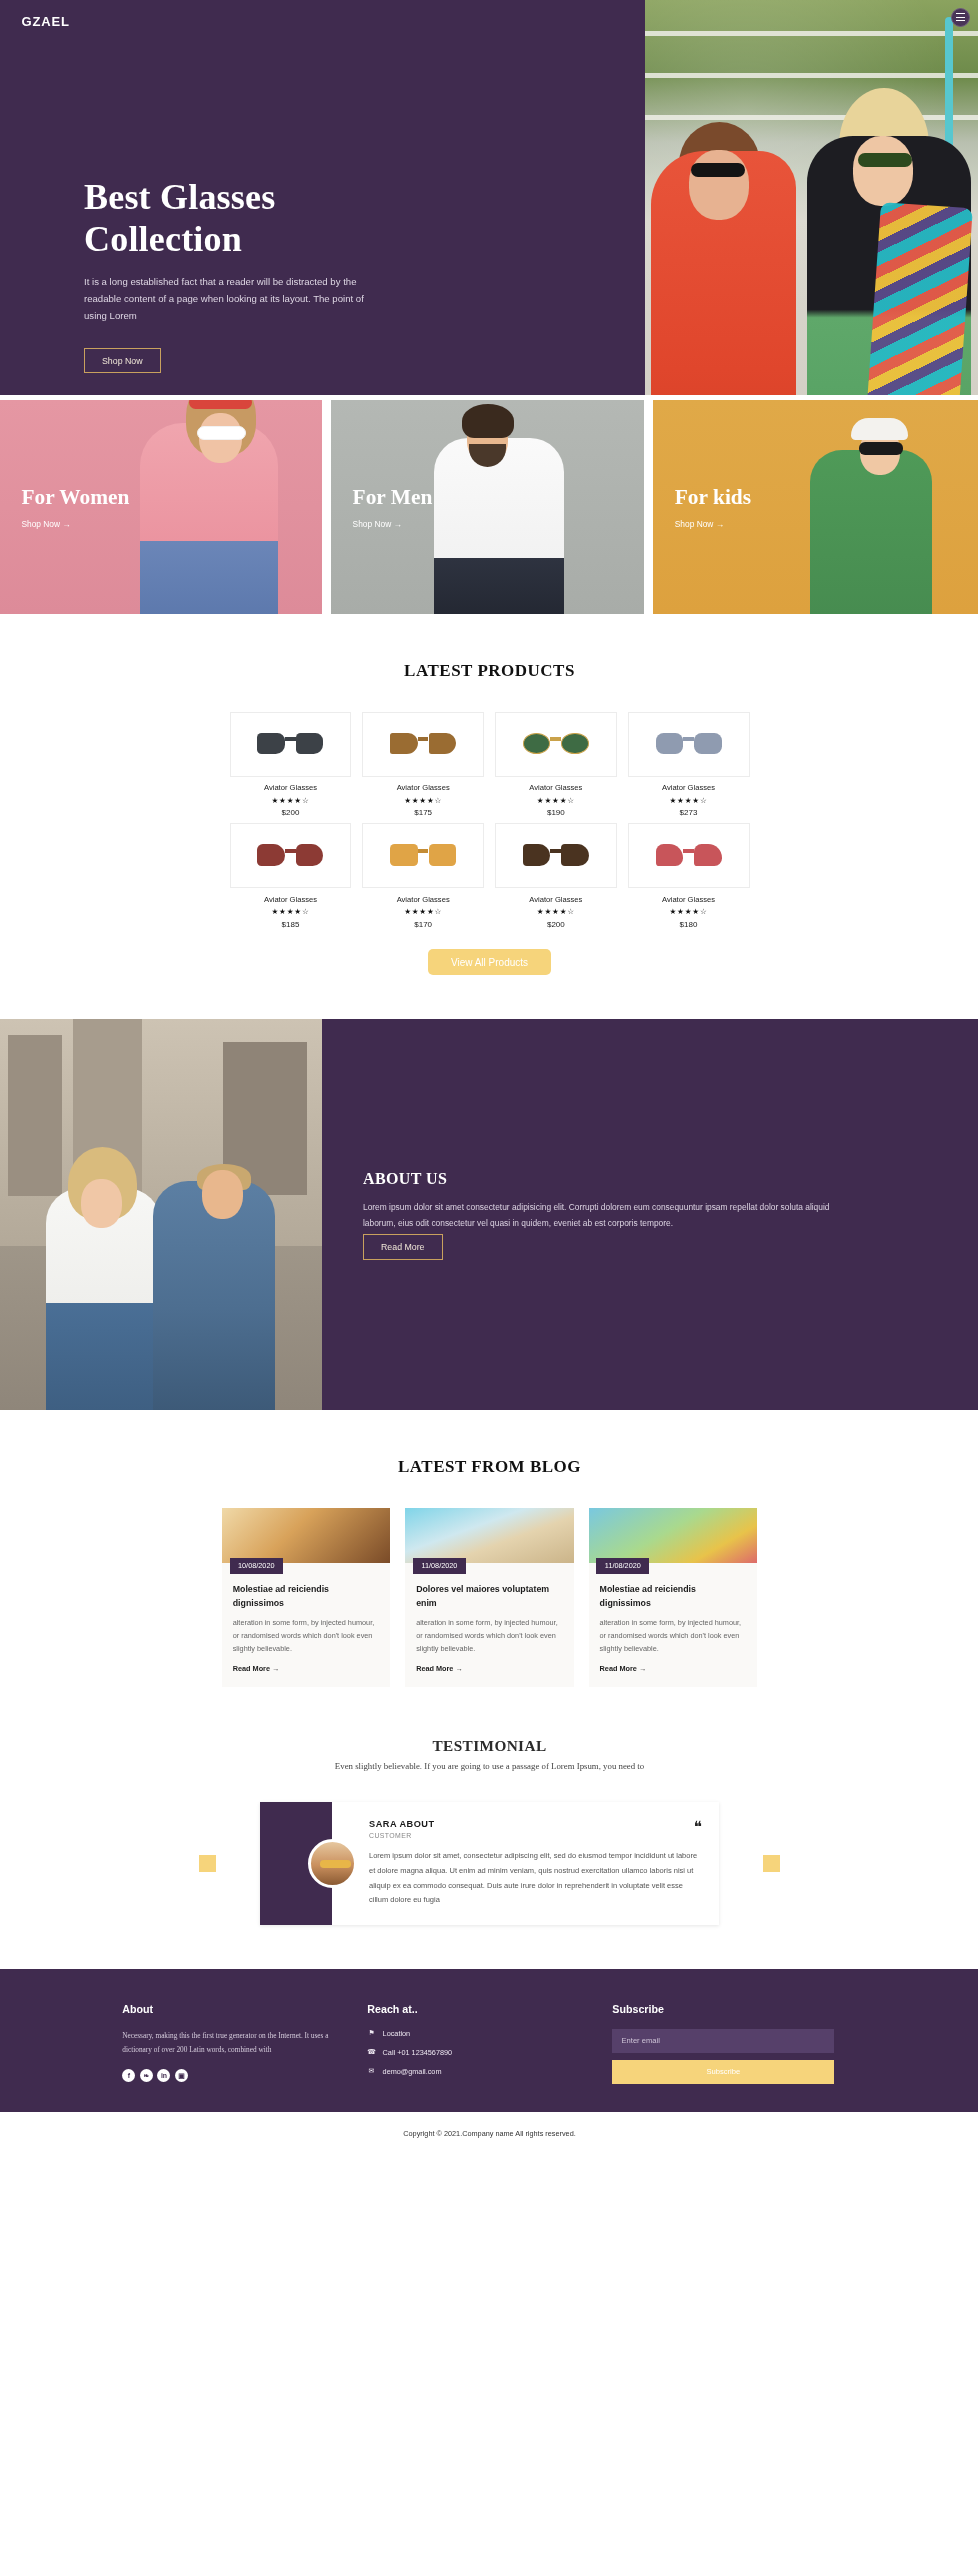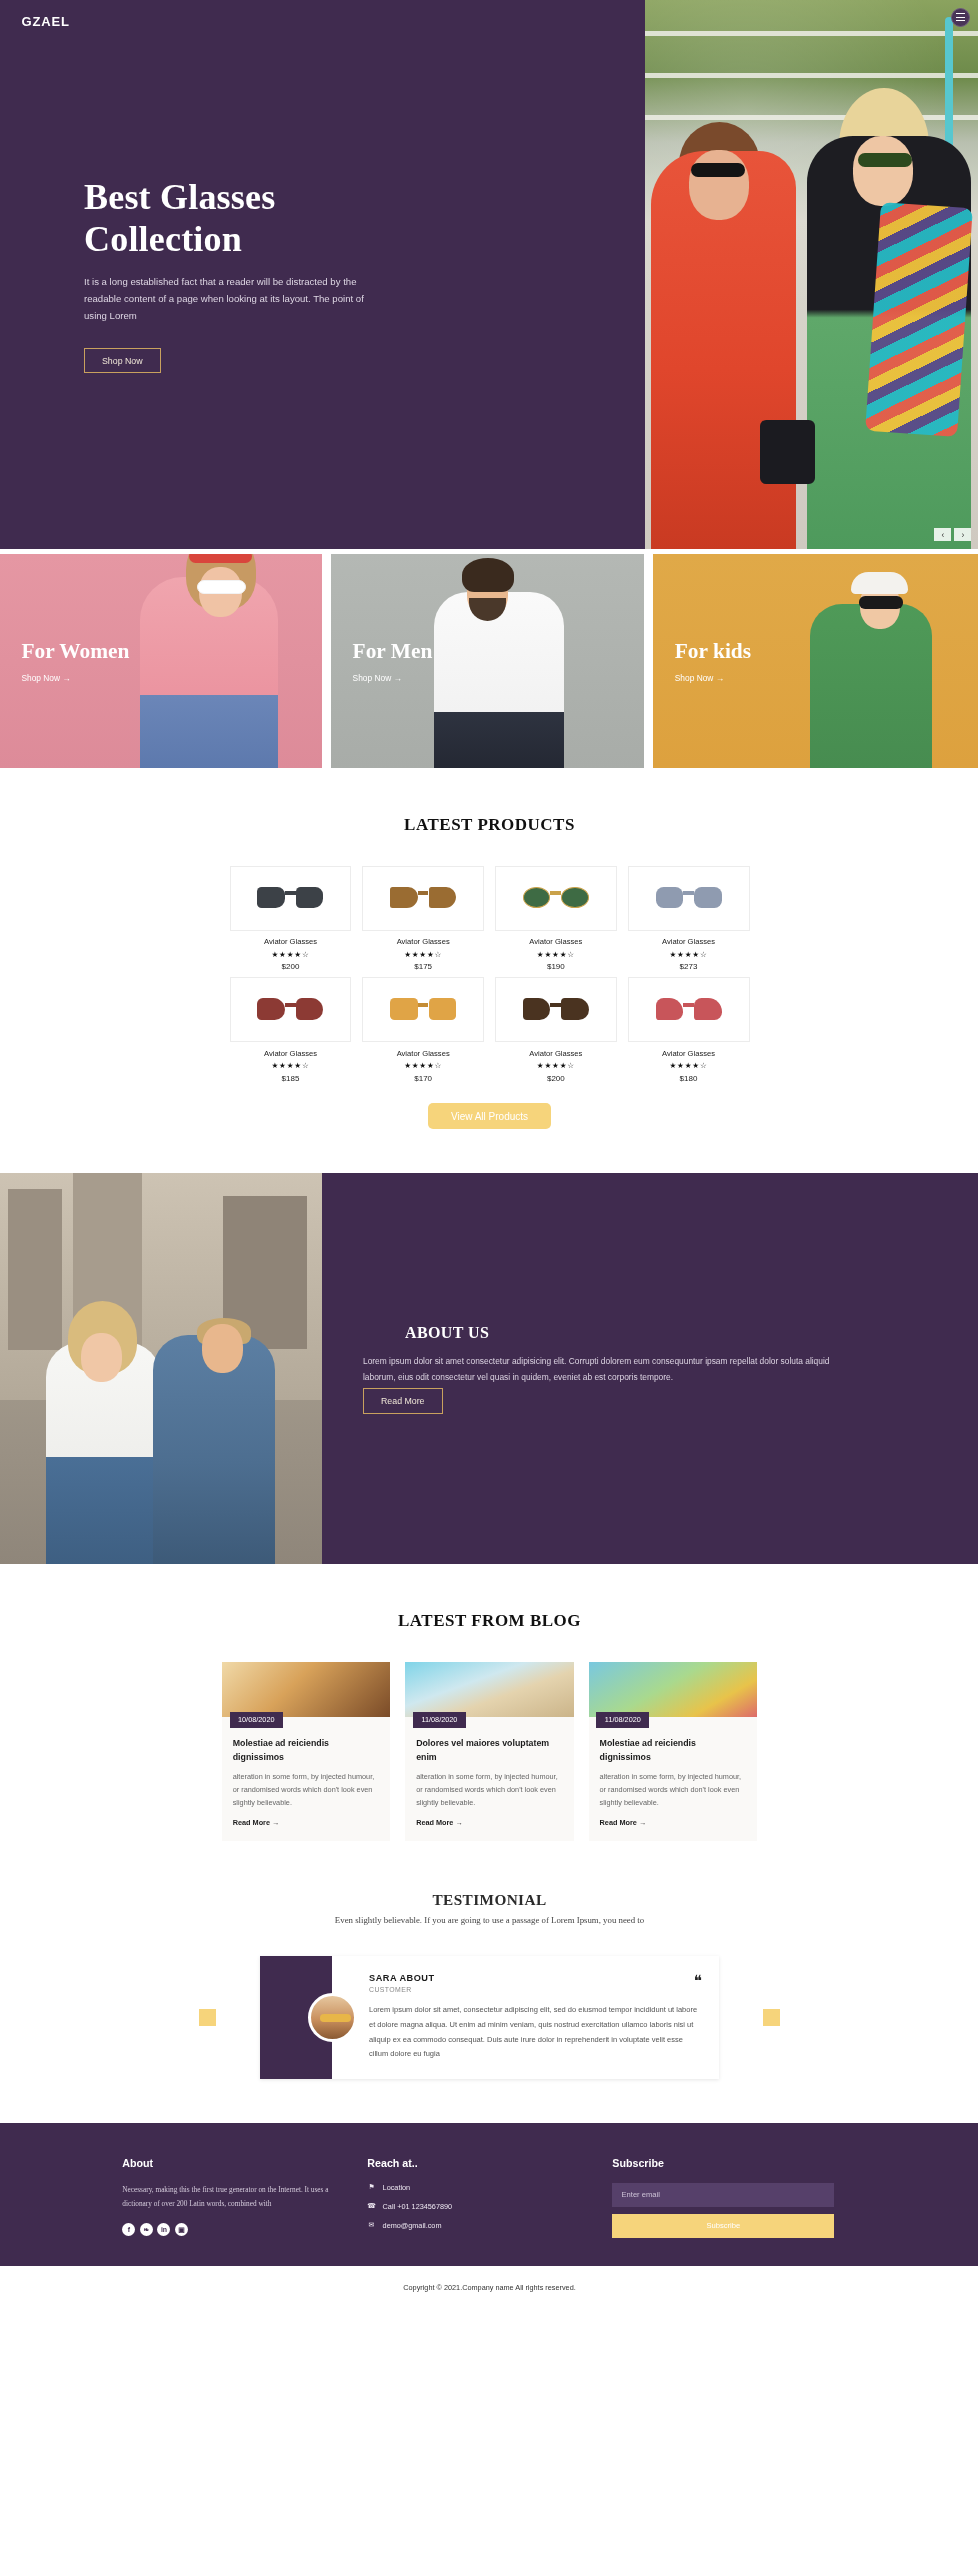--- a/index.html
+++ b/index.html
@@ -5,21 +5,21 @@
   * { margin:0; padding:0; box-sizing:border-box; }
   html,body { width:979px; }
   body {
     font-family:"Liberation Sans", sans-serif;
     background:#ffffff;
     color:#2b2b2b;
     -webkit-font-smoothing:antialiased;
   }
 
   
-  .hero { position:relative; width:979px; height:549px; display:flex; overflow:hidden; }
+  .hero { position:relative; width:979px; height:395px; display:flex; overflow:hidden; }
   .hero-left {
     width:645px; height:549px; background:#402b4f; position:relative;
     display:flex; flex-direction:column; justify-content:center; padding-left:84px;
   }
   .brand {
     position:absolute; top:13.8px; left:21.4px; color:#fff;
     font-size:13px; font-weight:bold; letter-spacing:0.9px;
   }
   .hero-title {
     font-family:"Liberation Serif", serif; color:#ffffff;
@@ -174,21 +174,21 @@
   .ab-w { position:absolute; left:15.3px; bottom:0; width:115px; height:222px; background:linear-gradient(180deg,#f7f7f5 0%,#efefec 52%,#4a6f96 52%,#3e5f82 100%); border-radius:35px 35px 0 0; }
   .ab-m { position:absolute; right:7.6px; bottom:0; width:122px; height:229px; background:linear-gradient(180deg,#5c7fa3 0%,#4d6e90 56%,#3d5a78 100%); border-radius:35px 35px 0 0; }
   .ab-wh { position:absolute; left:50px; bottom:182px; width:41px; height:49px; background:#f0c7a6; border-radius:46%; }
   .ab-mh { position:absolute; right:40px; bottom:191px; width:41px; height:49px; background:#e8b78d; border-radius:46%; }
   .ab-whair { position:absolute; left:37px; bottom:190px; width:69px; height:73px; background:#d9bb7d; border-radius:50% 50% 40% 40%; }
   .ab-mhair { position:absolute; right:32px; bottom:220px; width:54px; height:26px; background:#c9a86f; border-radius:50% 50% 7.6px 7.6px; }
   .about-txt {
     width:657px; background:#402b4f; color:#fff;
     display:flex; flex-direction:column; justify-content:center; padding-left:41px;
   }
-  .about-title { font-family:"Liberation Serif", serif; font-size:16px; font-weight:bold; letter-spacing:0.4px; margin-bottom:10.7px;margin-left:42px; }
+  .about-title { font-family:"Liberation Serif", serif; font-size:16px; font-weight:bold; letter-spacing:0.4px; margin-bottom:10.7px; }
   .about-body { font-size:8.4px; line-height:1.95; color:#ddd5e3; max-width:474px; margin-bottom:3px; }
 
   
   .blog-grid { width:535px; margin:0 auto; display:flex; gap:15.3px; }
   .blog-card { flex:1; background:#faf9f7; }
   .blog-img { height:55px; position:relative; }
   .bi1 { background:linear-gradient(135deg,#f0d9a8 0%,#d8a25a 42%,#7a4b28 100%); }
   .bi2 { background:linear-gradient(160deg,#7fd4e8 0%,#cfe8ef 38%,#e4d3ae 60%,#cbb489 100%); }
   .bi3 { background:linear-gradient(150deg,#79c8e0 0%,#a9d98e 45%,#e8c34a 75%,#dd6a6a 100%); }
   .blog-date {

